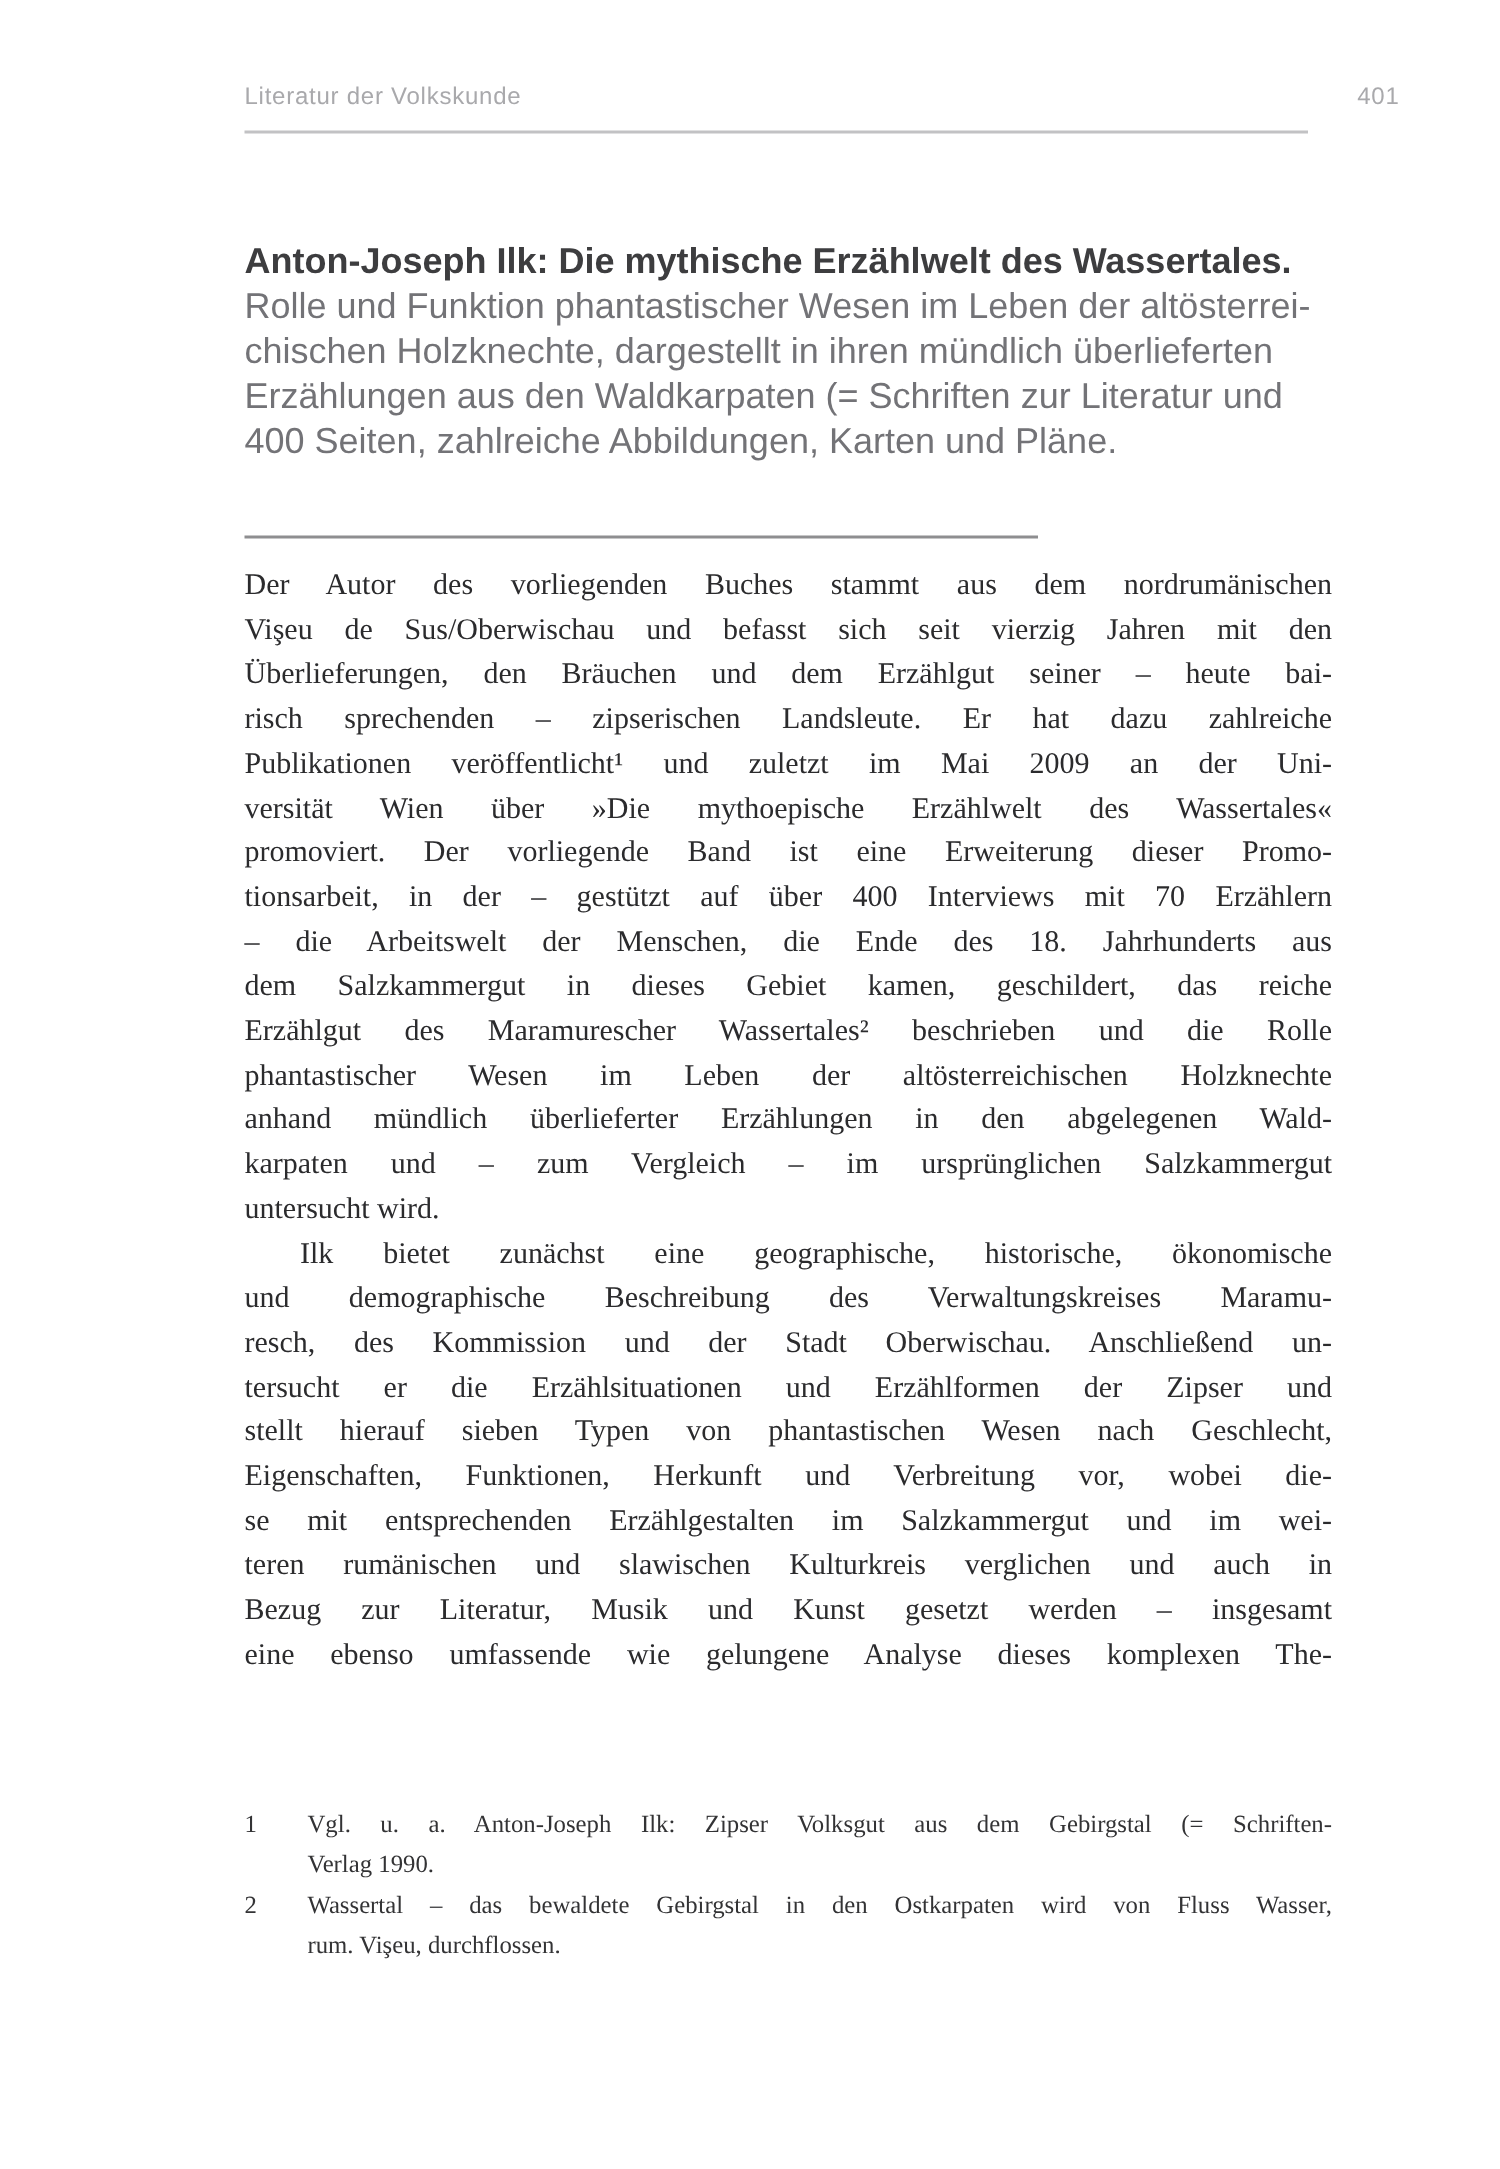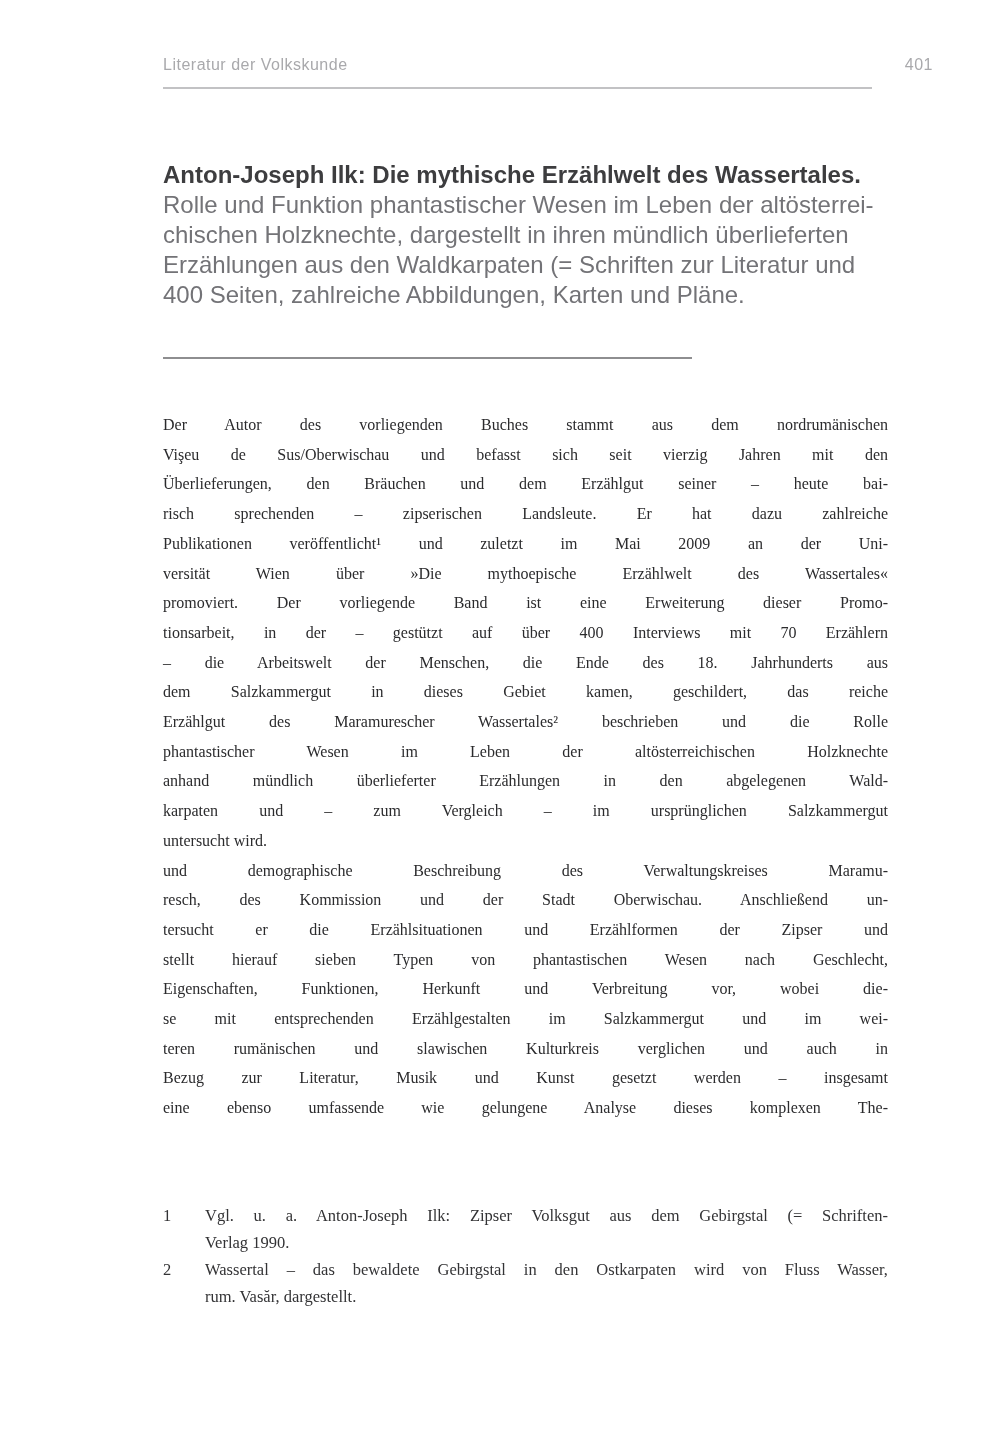--- a/index.html
+++ b/index.html
@@ -42,22 +42,22 @@
     font-weight:bold;color:var(--title);white-space:nowrap;
   }
   .review-subtitle{color:var(--subtitle);}
   .review-subtitle .tline{white-space:nowrap;}
   .title-rule{
     position:absolute;top:357px;left:163px;width:529px;height:2px;
     background:var(--title-rule);
   }
   
   .review-body{
-    position:absolute;top:410px;left:163px;width:725px;
-    font-size:16px;line-height:29.7px;color:var(--body-text);
+    position:absolute;top:376px;left:163px;width:725px;
+    font-size:20px;line-height:29.7px;color:var(--body-text);
   }
   .tline{min-height:1em;}
   .tline.j{text-align:justify;text-align-last:justify;}
   .tline.noj{text-align:center;text-align-last:left;}
   .tline.indent{text-indent:37px;}
   
   .footnotes{
     position:absolute;top:1202px;left:163px;width:725px;
     font-size:16.5px;line-height:27px;color:var(--footnote-text);
   }
@@ -100,20 +100,21 @@
         <div class="tline j">tionsarbeit, in der – gestützt auf über 400 Interviews mit 70 Erzählern</div>
         <div class="tline j">– die Arbeitswelt der Menschen, die Ende des 18. Jahrhunderts aus</div>
         <div class="tline j">dem Salzkammergut in dieses Gebiet kamen, geschildert, das reiche</div>
         <div class="tline j">Erzählgut des Maramurescher Wassertales² beschrieben und die Rolle</div>
         <div class="tline j">phantastischer Wesen im Leben der altösterreichischen Holzknechte</div>
         <div class="tline j">anhand mündlich überlieferter Erzählungen in den abgelegenen Wald-</div>
         <div class="tline j">karpaten und – zum Vergleich – im ursprünglichen Salzkammergut</div>
         <div class="tline noj">untersucht wird.</div>
       </div>
     <div class="paragraph">
+        <div class="tline j indent">Ilk bietet zunächst eine geographische, historische, ökonomische</div>
         <div class="tline j">und demographische Beschreibung des Verwaltungskreises Maramu-</div>
         <div class="tline j">resch, des Kommission und der Stadt Oberwischau. Anschließend un-</div>
         <div class="tline j">tersucht er die Erzählsituationen und Erzählformen der Zipser und</div>
         <div class="tline j">stellt hierauf sieben Typen von phantastischen Wesen nach Geschlecht,</div>
         <div class="tline j">Eigenschaften, Funktionen, Herkunft und Verbreitung vor, wobei die-</div>
         <div class="tline j">se mit entsprechenden Erzählgestalten im Salzkammergut und im wei-</div>
         <div class="tline j">teren rumänischen und slawischen Kulturkreis verglichen und auch in</div>
         <div class="tline j">Bezug zur Literatur, Musik und Kunst gesetzt werden – insgesamt</div>
         <div class="tline j">eine ebenso umfassende wie gelungene Analyse dieses komplexen The-</div>
       </div>
@@ -124,18 +125,18 @@
         <div class="fn-num">1</div>
         <div class="fn-body">
           <div class="tline j">Vgl. u. a. Anton-Joseph Ilk: Zipser Volksgut aus dem Gebirgstal (= Schriften-</div>
           <div class="tline noj">Verlag 1990.</div>
         </div>
       </div>
       <div class="footnote">
         <div class="fn-num">2</div>
         <div class="fn-body">
           <div class="tline j">Wassertal – das bewaldete Gebirgstal in den Ostkarpaten wird von Fluss Wasser,</div>
-          <div class="tline noj">rum. Vasăr, dargestellt.</div>
+          <div class="tline noj">rum. Vişeu, durchflossen.</div>
         </div>
       </div>
     </div>
 
 </div>
 
 </body></html>

